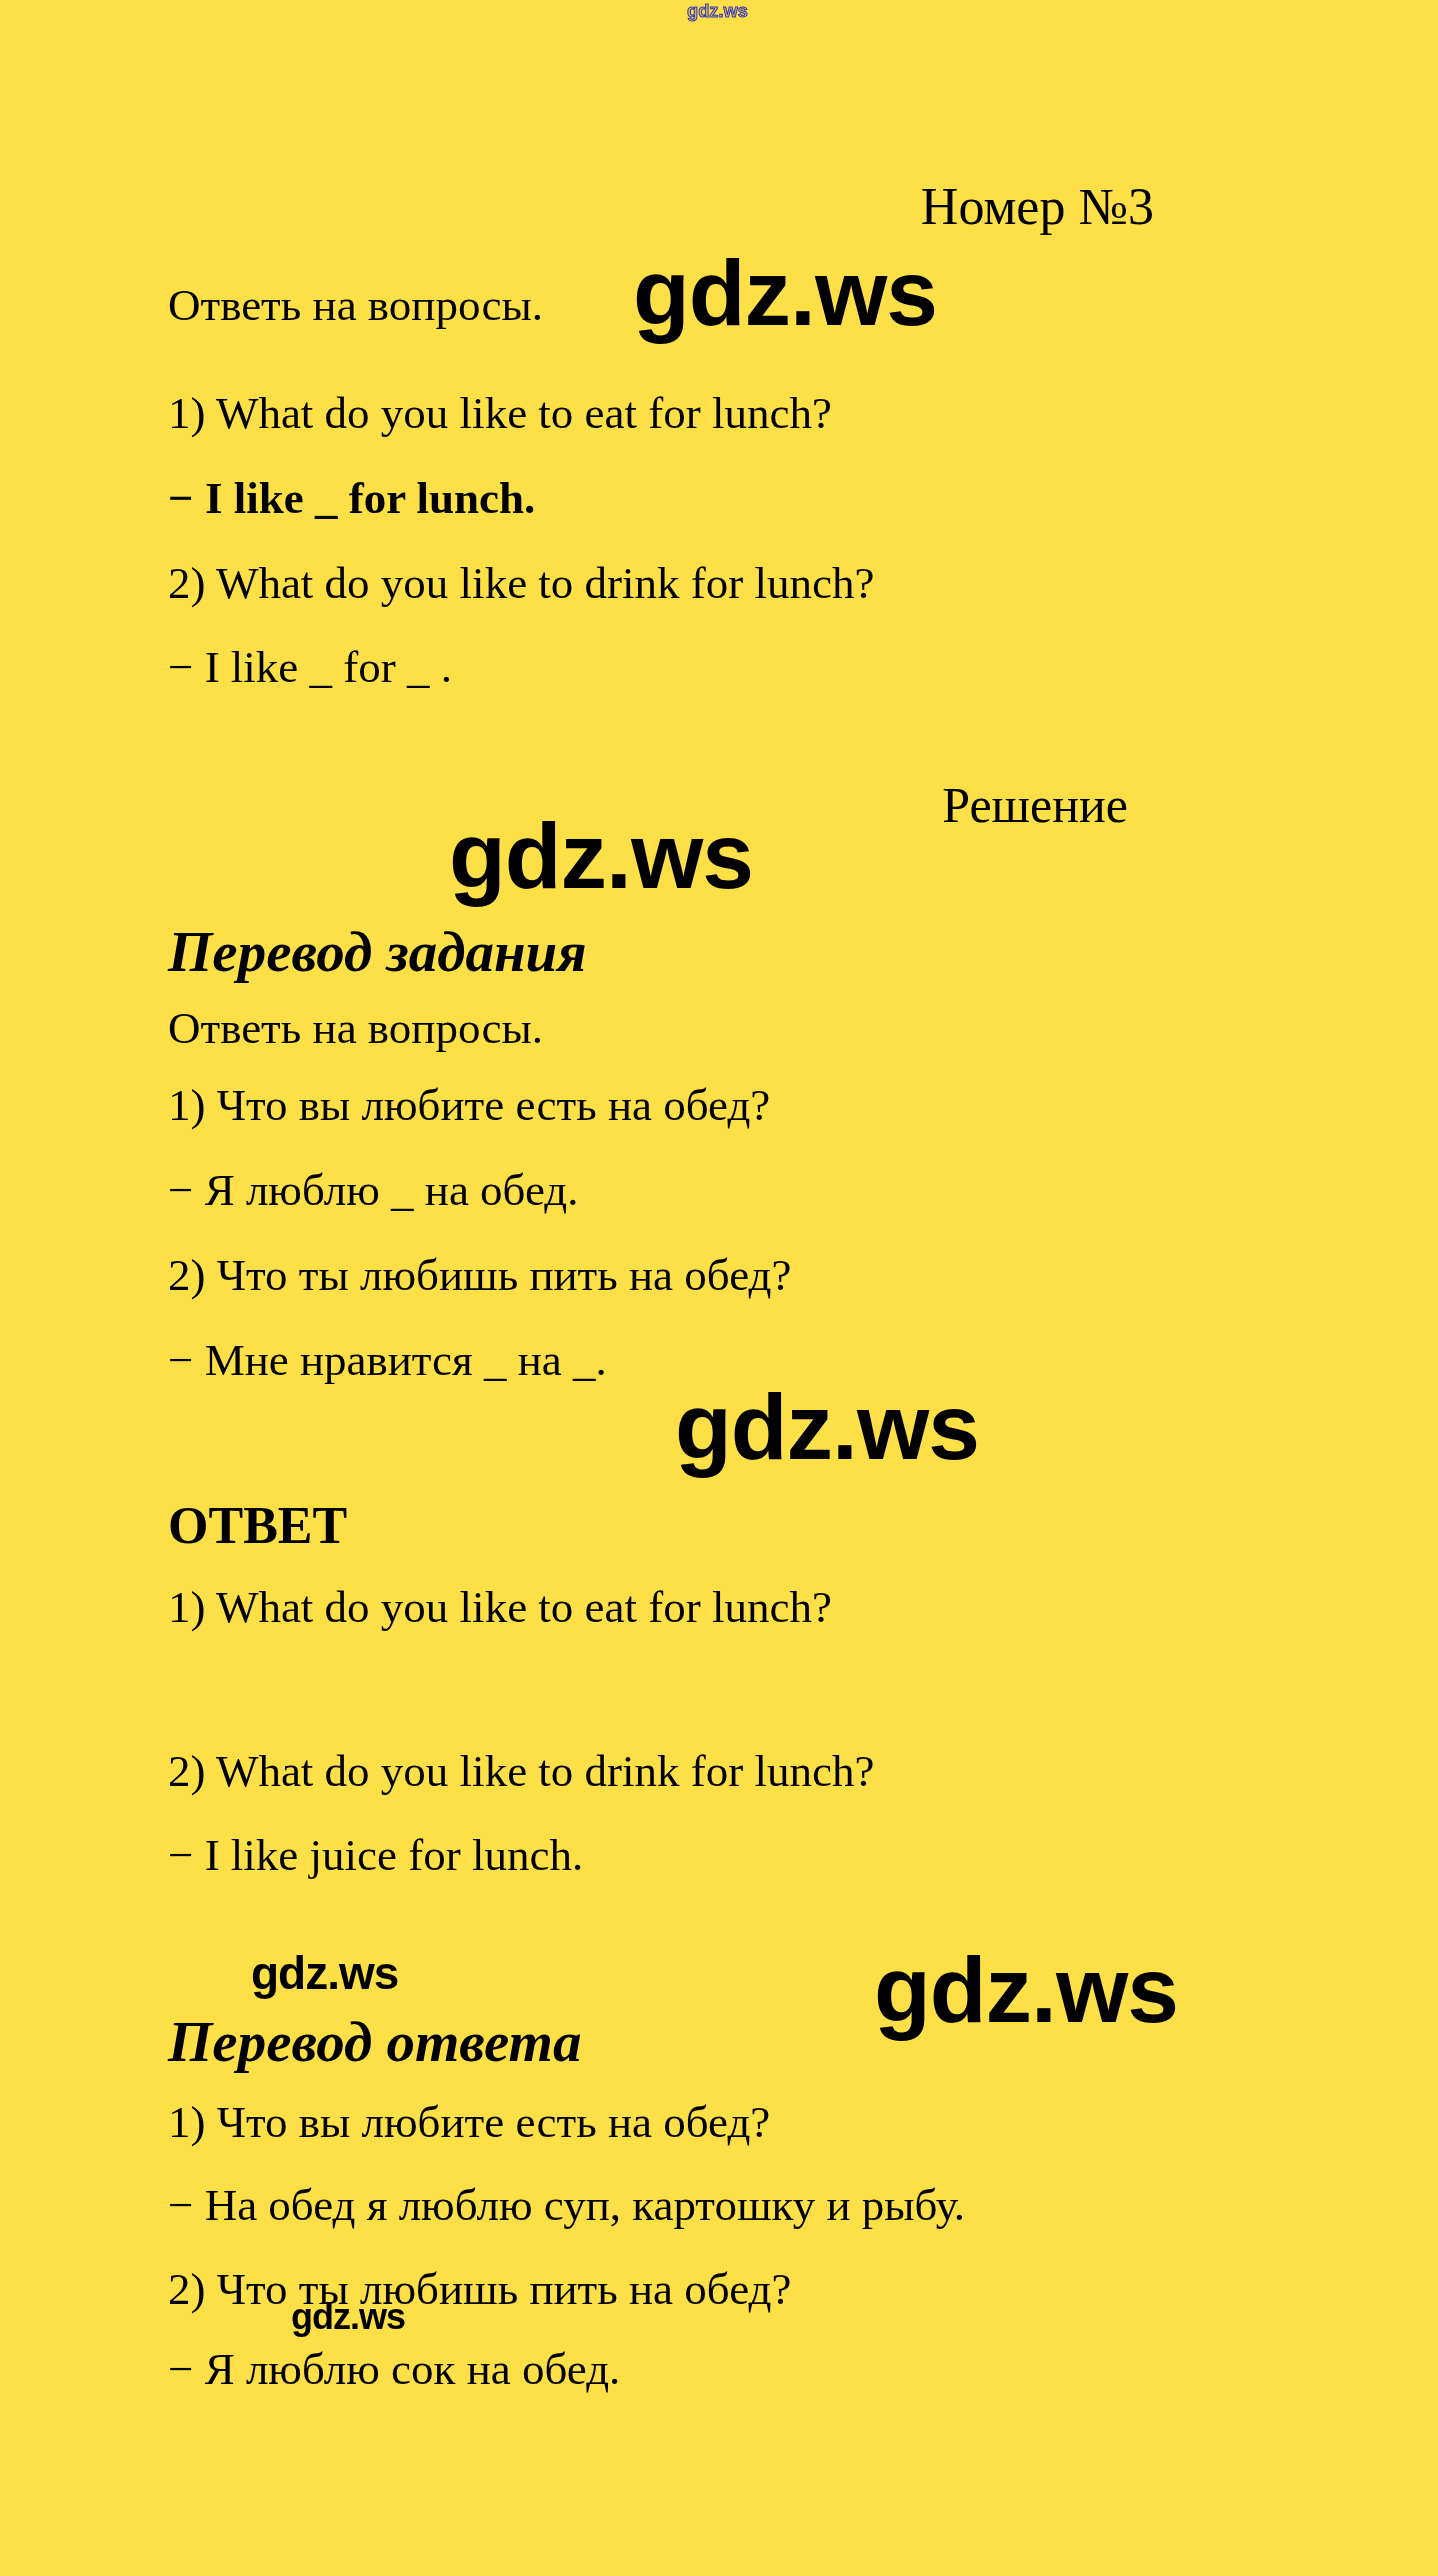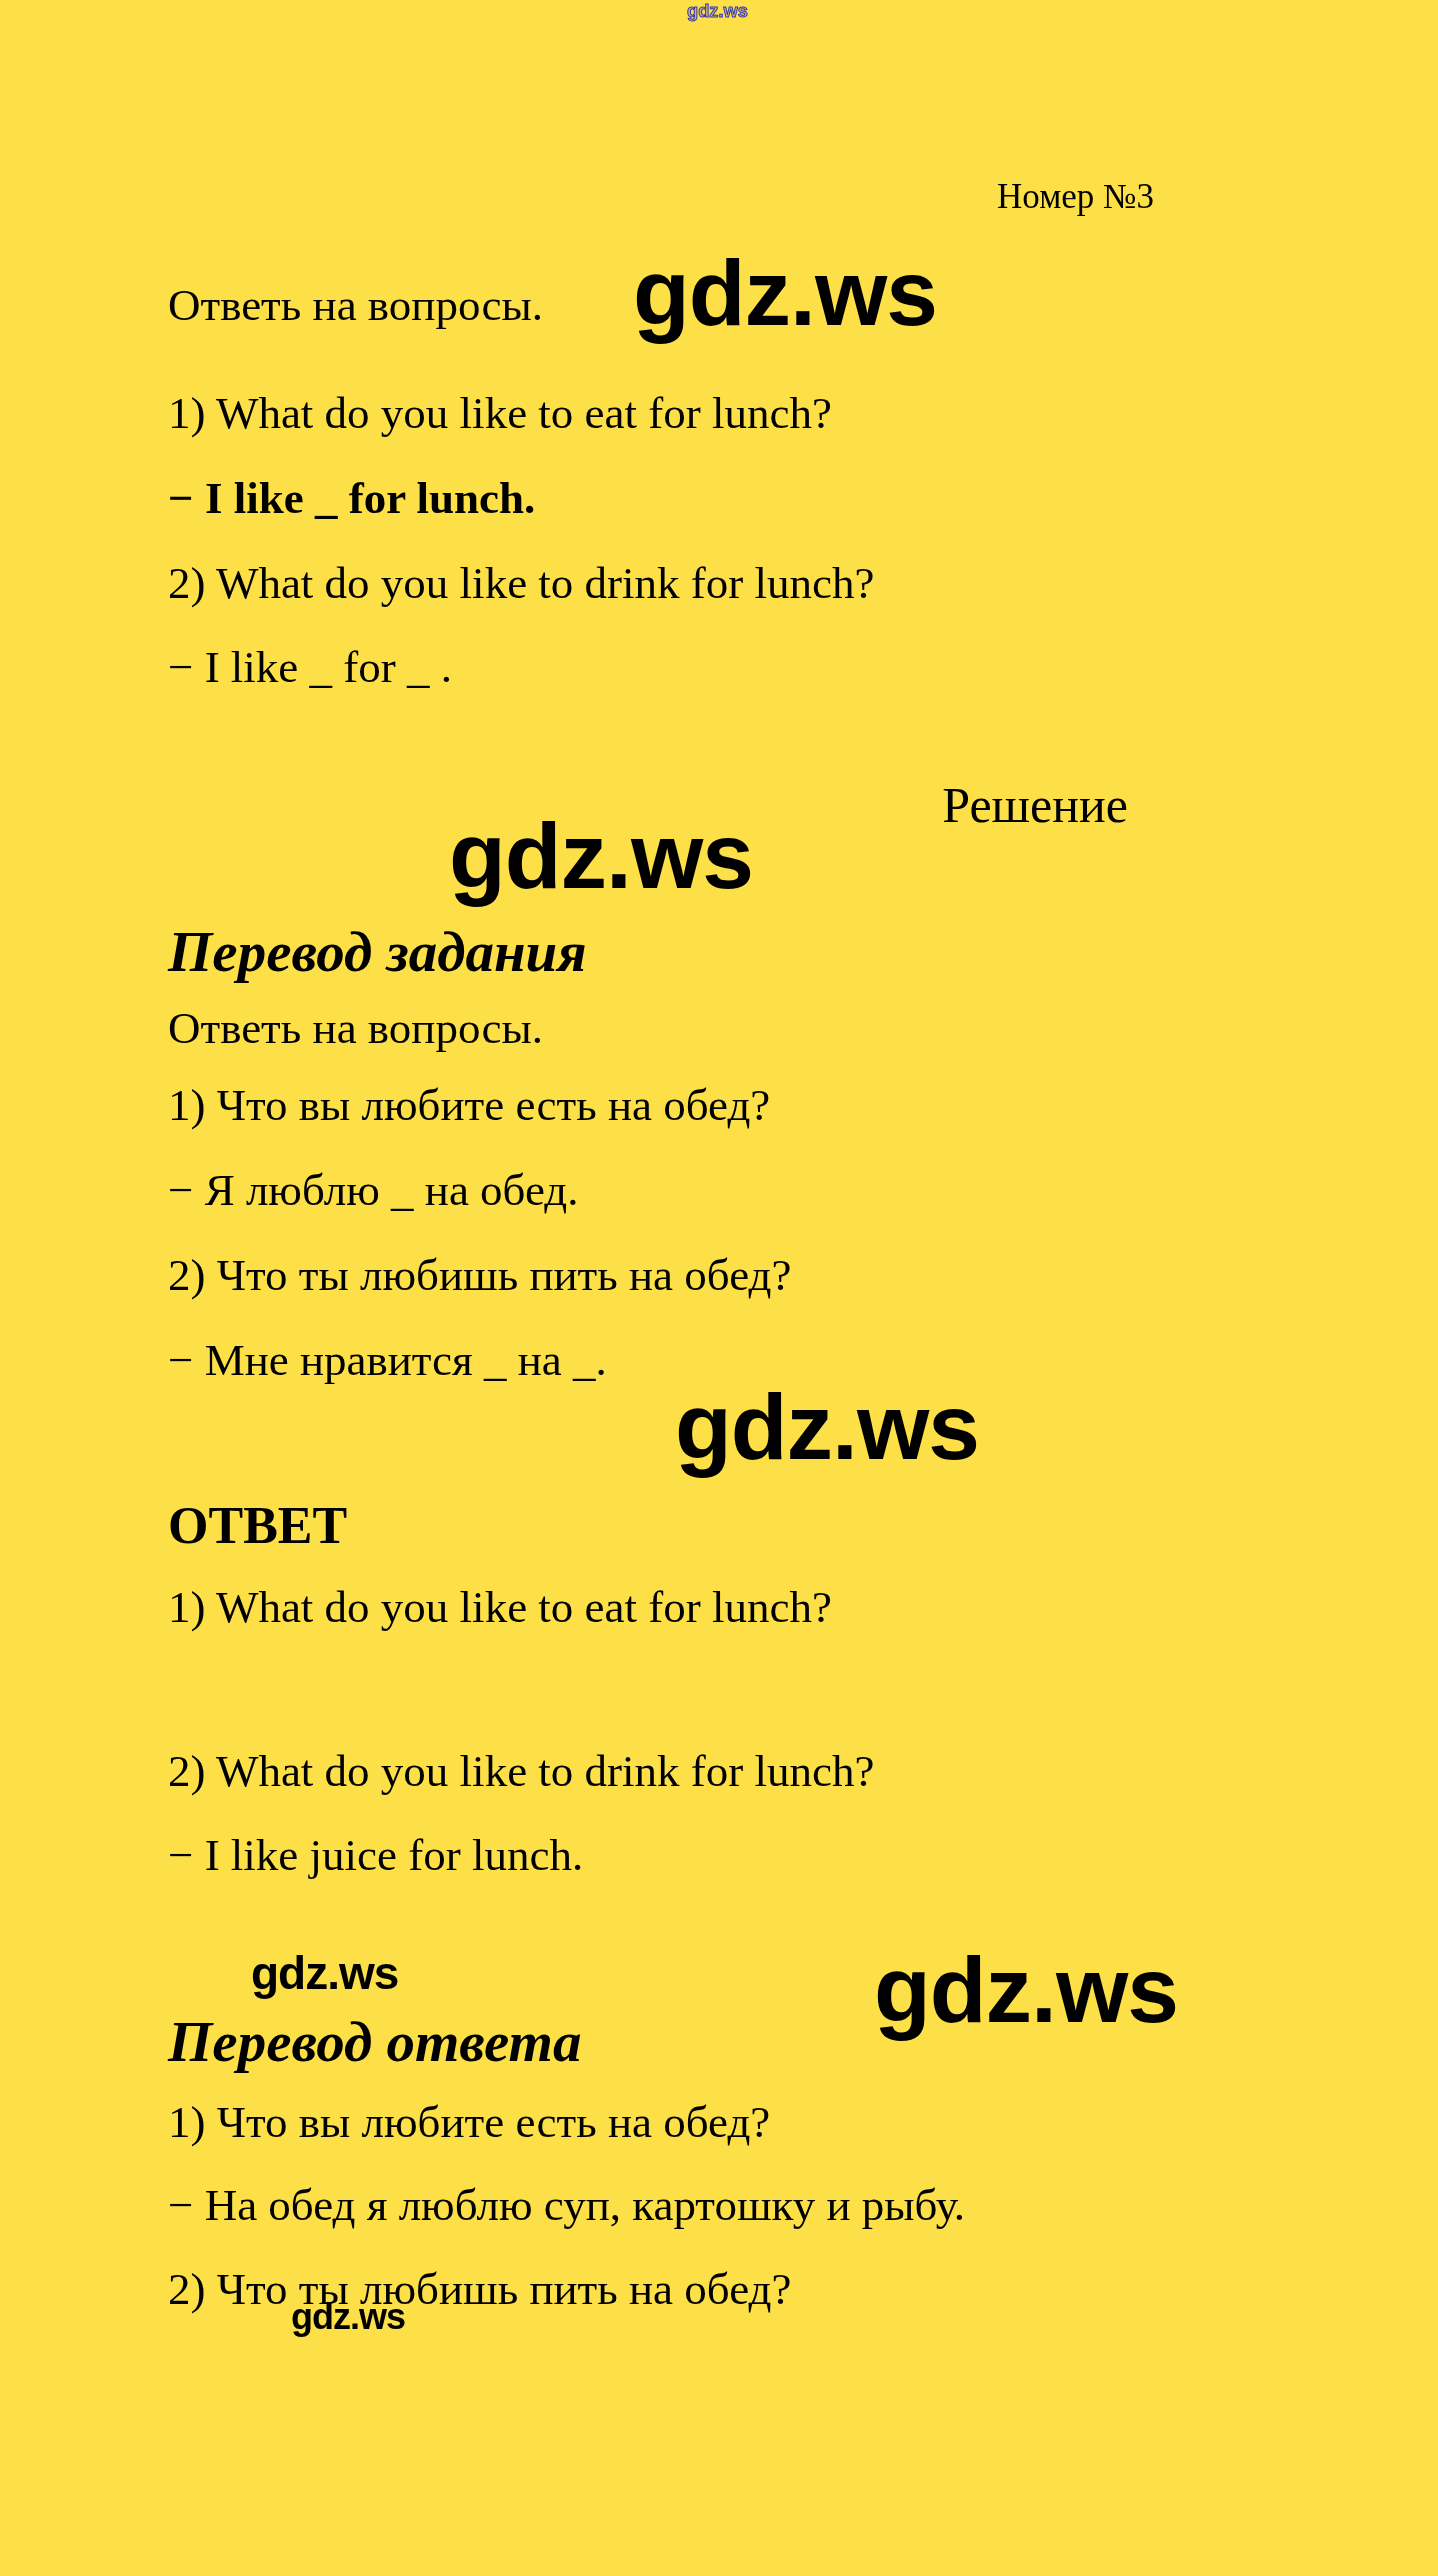--- a/index.html
+++ b/index.html
@@ -69,21 +69,21 @@
 <div id="page">
 
   <div class="wm wm-tiny" style="left:687px; top:1.9px;">gdz.ws</div>
   <div class="wm wm-big" style="left:633px; top:247px;">gdz.ws</div>
   <div class="wm wm-big" style="left:449px; top:810px;">gdz.ws</div>
   <div class="wm wm-big" style="left:675px; top:1381px;">gdz.ws</div>
   <div class="wm wm-mid" style="left:251px; top:1950px;">gdz.ws</div>
   <div class="wm wm-big" style="left:874px; top:1944px;">gdz.ws</div>
   <div class="wm wm-small" style="left:291px; top:2299px;">gdz.ws</div>
 
-  <div class="h-right" style="right:285px; top:177px; font-size:35px;">Номер №3</div>
+  <div class="h-right" style="right:285px; top:177px; font-size:52px;">Номер №3</div>
 
   <div class="ln" style="top:278px;">Ответь на вопросы.</div>
   <div class="ln" style="top:386px;">1) What do you like to eat for lunch?</div>
   <div class="ln" style="top:471px;font-weight:bold;">− I like _ for lunch.</div>
   <div class="ln" style="top:556px;">2) What do you like to drink for lunch?</div>
   <div class="ln" style="top:640px;">− I like _ for _ .</div>
 
   <div class="h-right" style="right:311px; top:777px;">Решение</div>
 
   <div class="ln ttl-bold-italic" style="top:918px;">Перевод задания</div>
@@ -95,15 +95,16 @@
 
   <div class="ln ttl-bold" style="top:1495px;">ОТВЕТ</div>
   <div class="ln" style="top:1580px;">1) What do you like to eat for lunch?</div>
   <div class="ln" style="top:1744px;">2) What do you like to drink for lunch?</div>
   <div class="ln" style="top:1828px;">− I like juice for lunch.</div>
 
   <div class="ln ttl-bold-italic" style="top:2008px;">Перевод ответа</div>
   <div class="ln" style="top:2095px;">1) Что вы любите есть на обед?</div>
   <div class="ln" style="top:2178px;">− На обед я люблю суп, картошку и рыбу.</div>
   <div class="ln" style="top:2262px;">2) Что ты любишь пить на обед?</div>
+  <div class="ln" style="top:2342px;">− Я люблю сок на обед.</div>
 
 </div>
 
 
 </body></html>

